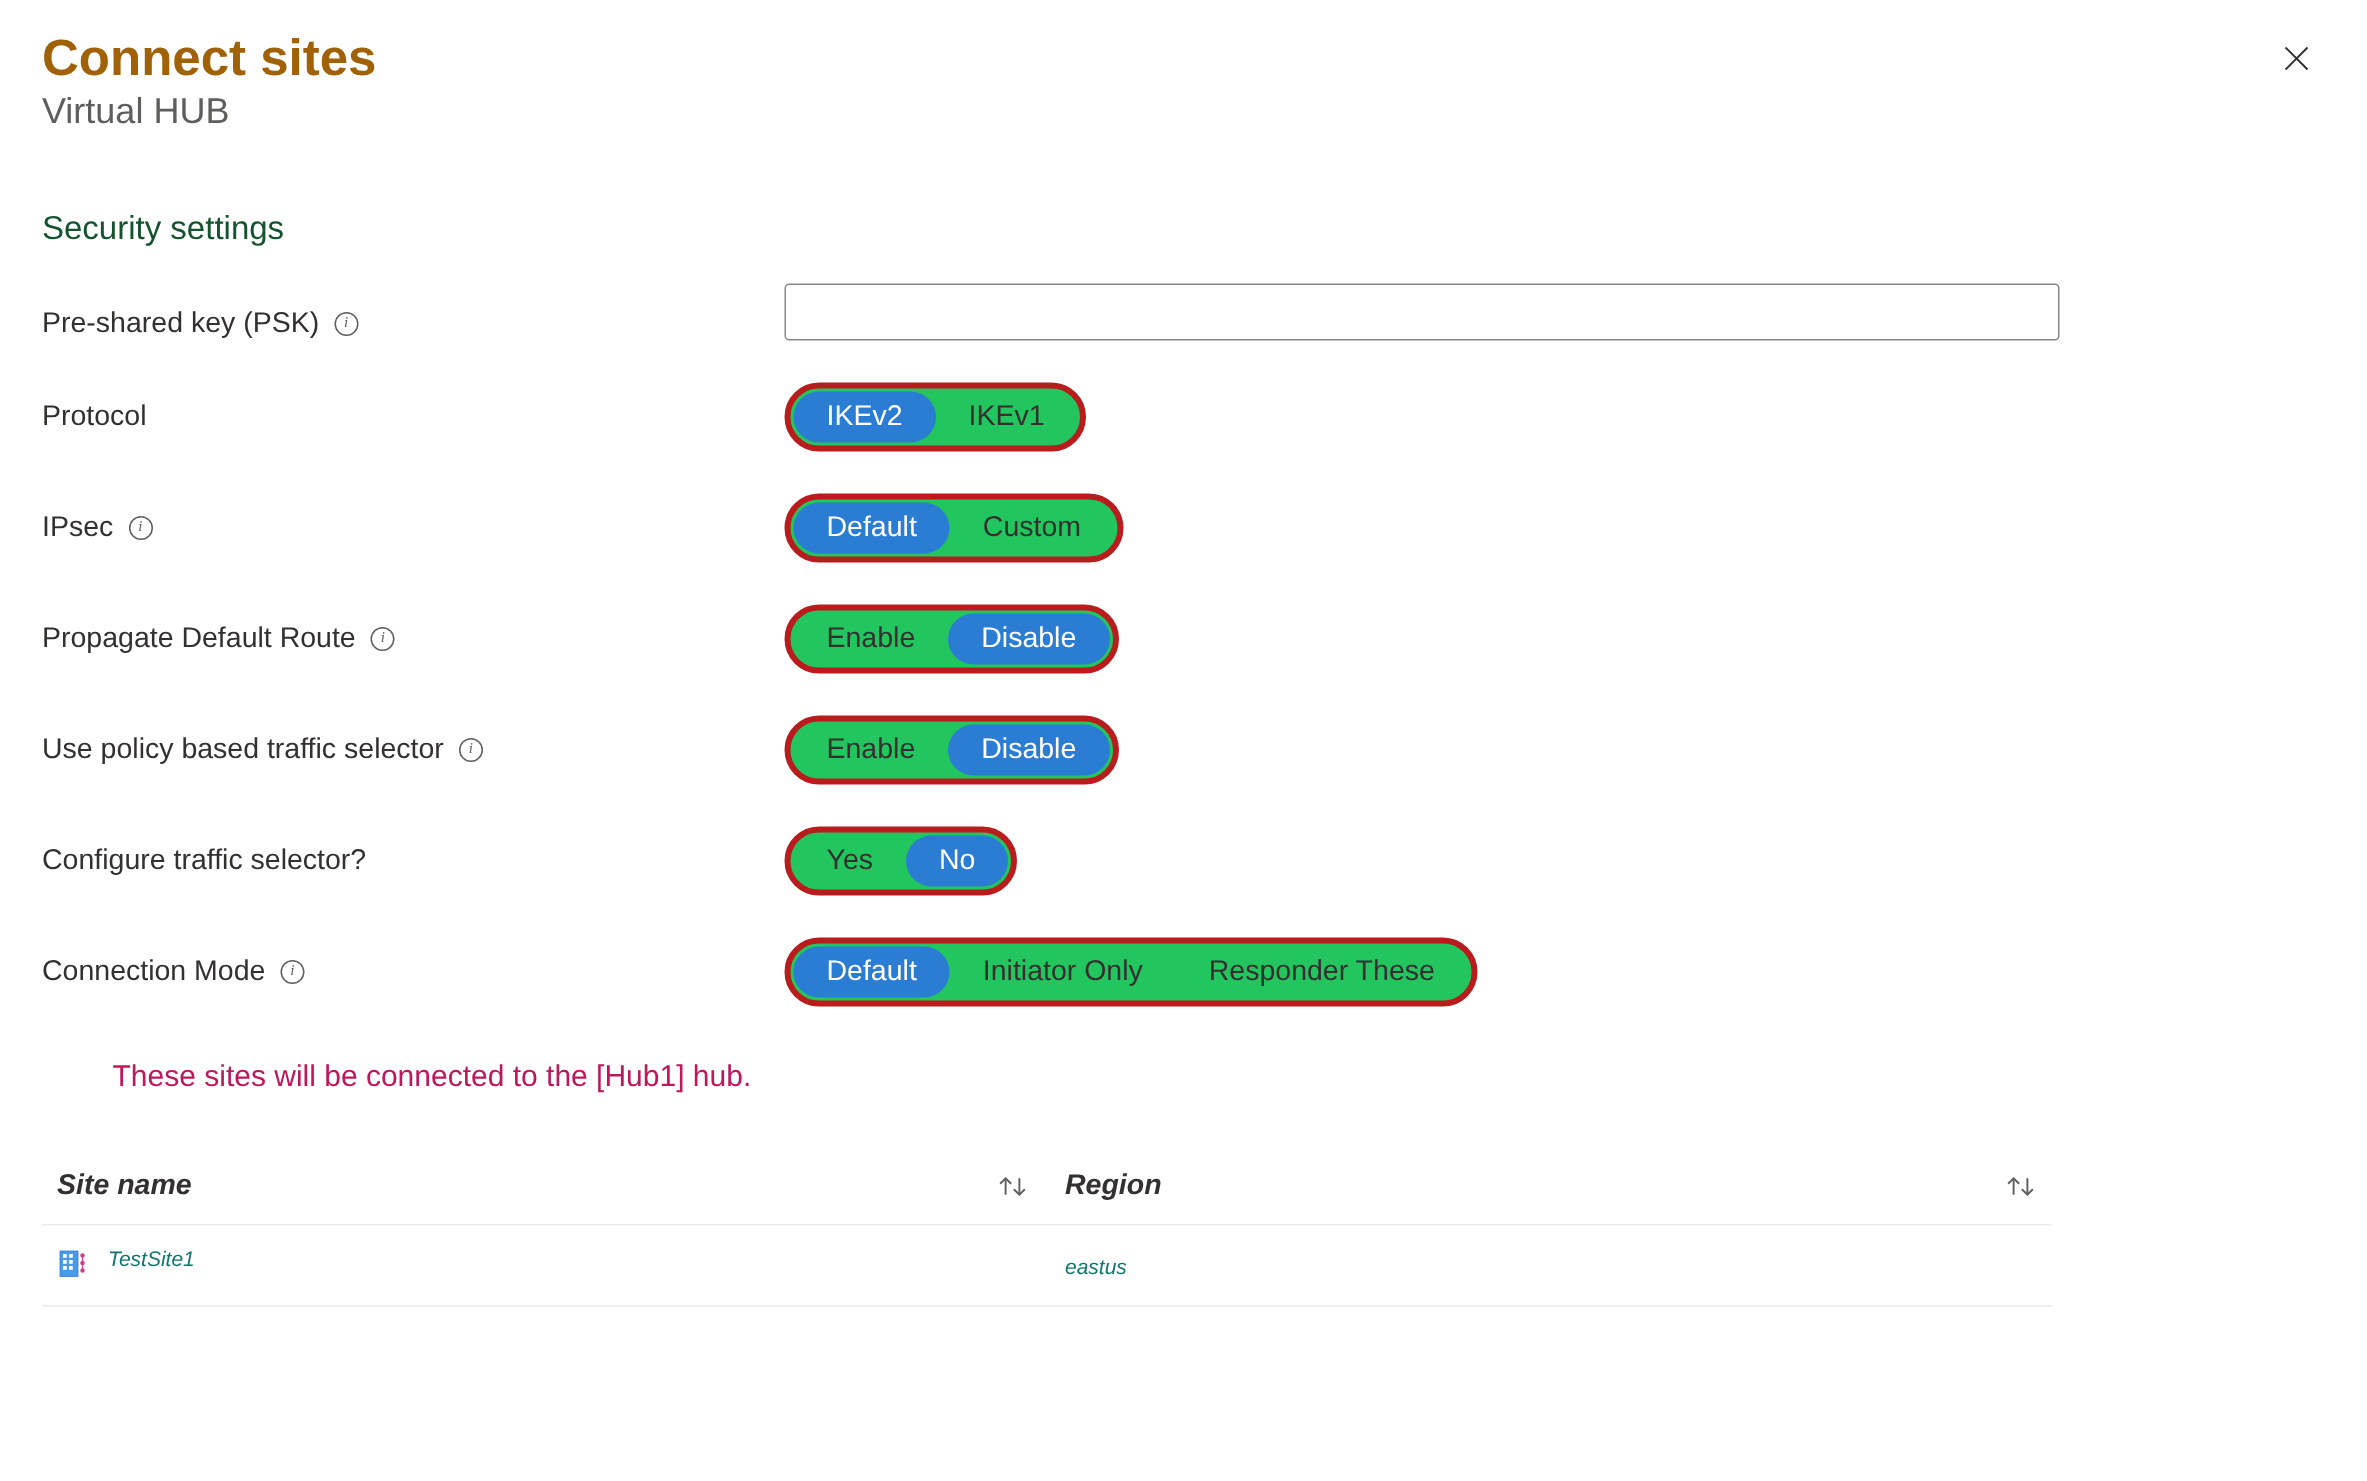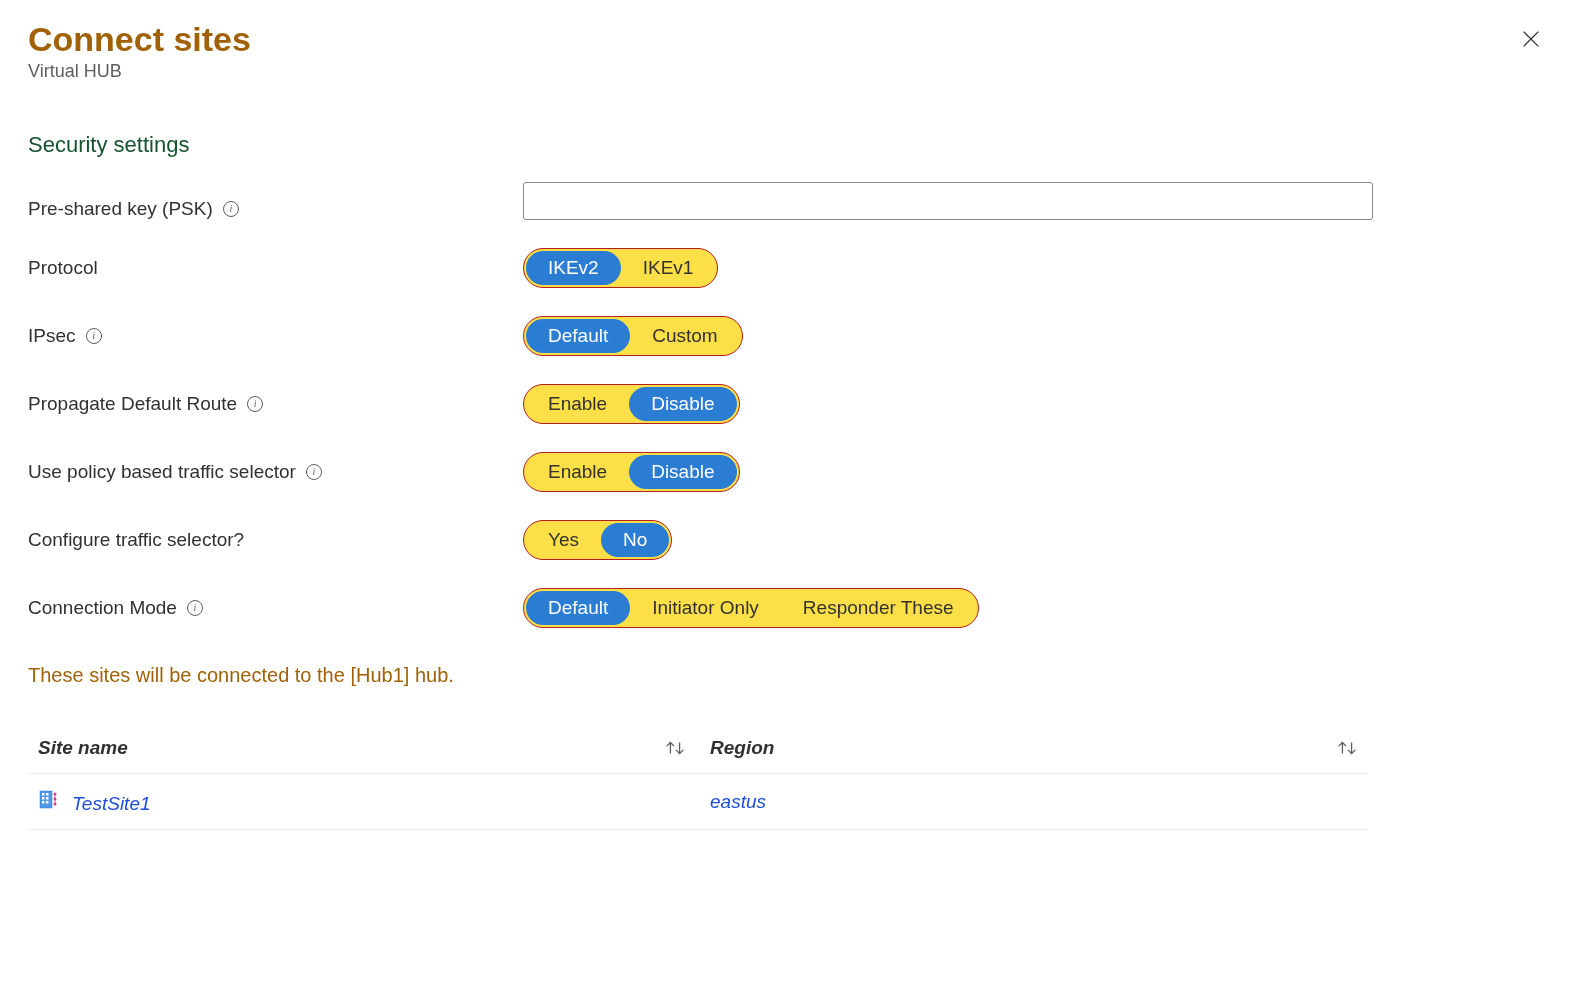--- a/index.html
+++ b/index.html
@@ -16,21 +16,21 @@
       align-items: flex-start;
       margin-bottom: 50px;
     }
     .title-block h1 {
       font-size: 34px;
       font-weight: 600;
       color: #a16207;
       margin-bottom: 2px;
     }
     .title-block .subtitle {
-      font-size: 18px;
+      font-size: 24px;
       color: #605e5c;
       font-weight: 400;
     }
     .close-btn {
       cursor: pointer;
       padding: 8px;
       color: #323130;
     }
     .close-btn svg { width: 22px; height: 22px; }
     .section-heading {
@@ -76,44 +76,45 @@
       width: 850px;
       height: 38px;
       border: 1px solid #8a8886;
       border-radius: 3px;
       padding: 0 10px;
       font-size: 17px;
       background: #fff;
     }
     .pill-group {
       display: inline-flex;
-      border: 1px solid #b91c1c;
+      border: 4px solid #b91c1c;
       border-radius: 999px;
       padding: 2px;
-      background: #fde047;
+      background: #22c55e;
     }
     .pill {
       padding: 6px 22px;
       font-size: 19px;
       border-radius: 999px;
       background: transparent;
       border: none;
       cursor: pointer;
       color: #323130;
       white-space: nowrap;
     }
     .pill.selected {
       background: #2b7cd3;
       color: #fff;
     }
     .sites-note {
       font-size: 20px;
-      color: #a16207;
+      color: #be185d;
       margin-top: 36px;
       margin-bottom: 36px;
+      margin-left: 47px;
     }
     .table {
       width: 1340px;
       font-style: italic;
     }
     .thead, .trow {
       display: flex;
       align-items: center;
       border-bottom: 1px solid #edebe9;
       padding: 14px 10px;
@@ -139,24 +140,24 @@
       font-size: 19px;
       color: #323130;
     }
     .sort-icon {
       color: #605e5c;
       font-size: 18px;
       display: inline-flex;
       gap: -2px;
     }
     .cell {
-      font-size: 19px;
-      color: #1d4ed8;
-      display: flex;
-      align-items: flex-end;
+      font-size: 14px;
+      color: #0f766e;
+      display: flex;
+      align-items: flex-start;
     }
     .site-icon {
       margin-right: 12px;
       flex-shrink: 0;
     }
   </style>
 </head>
 <body>
 
 <div class="header">

